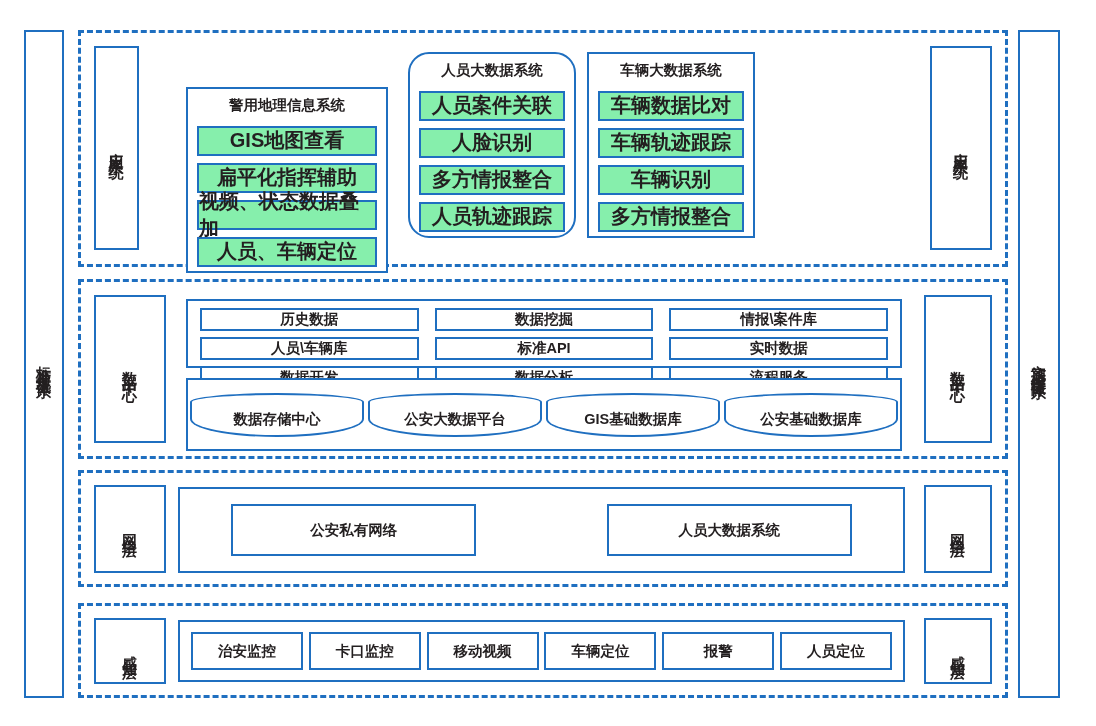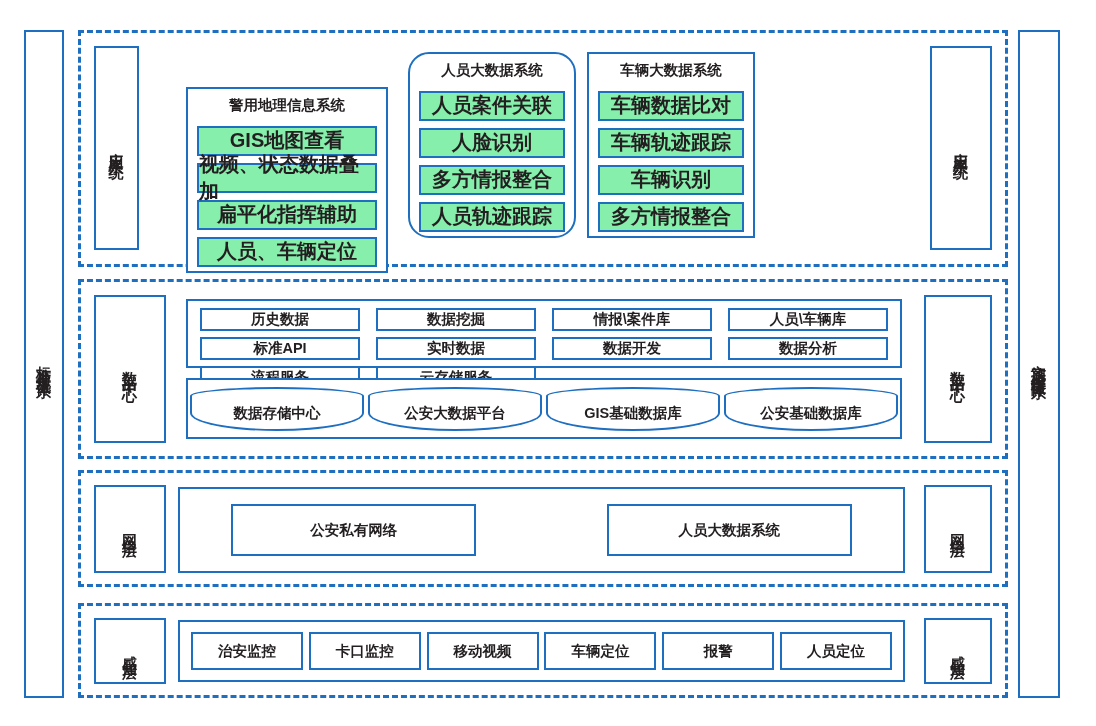--- a/index.html
+++ b/index.html
@@ -101,21 +101,21 @@
     color: #231f20;
   }
 
   
   .dc-services {
     position: absolute;
     box-sizing: border-box;
     border: 2px solid #1f6fc0;
     background: #ffffff;
     display: grid;
-    grid-template-columns: repeat(4, 1fr);
+    grid-template-columns: repeat(3, 1fr);
     grid-auto-rows: 1fr;
     gap: 6px 16px;
     padding: 7px 12px;
   }
   .dc-chip {
     box-sizing: border-box;
     border: 2px solid #1f6fc0;
     background: #ffffff;
     display: flex;
     align-items: center;
@@ -241,22 +241,22 @@
   <div class="dashed-layer" style="left:78px; top:30px; width:930px; height:237px;"></div>
 
   <div class="layer-cap" style="left:94px; top:46px; width:45px; height:204px;">
     <span class="vtext">应用系统</span>
   </div>
 
   <div class="app-group" style="left:186px; top:52px; width:202px; height:186px;margin-top:35px;">
     <div class="grp-title">警用地理信息系统</div>
     <div class="grp-items">
       <div class="app-item">GIS地图查看</div>
+      <div class="app-item">扁平化指挥辅助</div>
       <div class="app-item">视频、状态数据叠加</div>
-      <div class="app-item">扁平化指挥辅助</div>
       <div class="app-item">人员、车辆定位</div>
     </div>
   </div>
 
   <div class="app-group" style="left:408px; top:52px; width:168px; height:186px;border-radius:21px;">
     <div class="grp-title">人员大数据系统</div>
     <div class="grp-items">
       <div class="app-item">人员案件关联</div>
       <div class="app-item">人脸识别</div>
       <div class="app-item">多方情报整合</div>
@@ -291,21 +291,21 @@
     <div class="dc-chip">情报\案件库</div>
     <div class="dc-chip">人员\车辆库</div>
     <div class="dc-chip">标准API</div>
     <div class="dc-chip">实时数据</div>
     <div class="dc-chip">数据开发</div>
     <div class="dc-chip">数据分析</div>
     <div class="dc-chip">流程服务</div>
     <div class="dc-chip">云存储服务</div>
   </div>
 
-  <div class="dc-dbs" style="left:186px; top:378px; width:716px; height:61px;">
+  <div class="dc-dbs" style="left:186px; top:378px; width:716px; height:73px;">
     <div class="db-cyl">
       <span class="cyl-top"></span>
       <span class="cyl-body"></span>
       <span class="cyl-label">数据存储中心</span>
     </div>
     <div class="db-cyl">
       <span class="cyl-top"></span>
       <span class="cyl-body"></span>
       <span class="cyl-label">公安大数据平台</span>
     </div>

